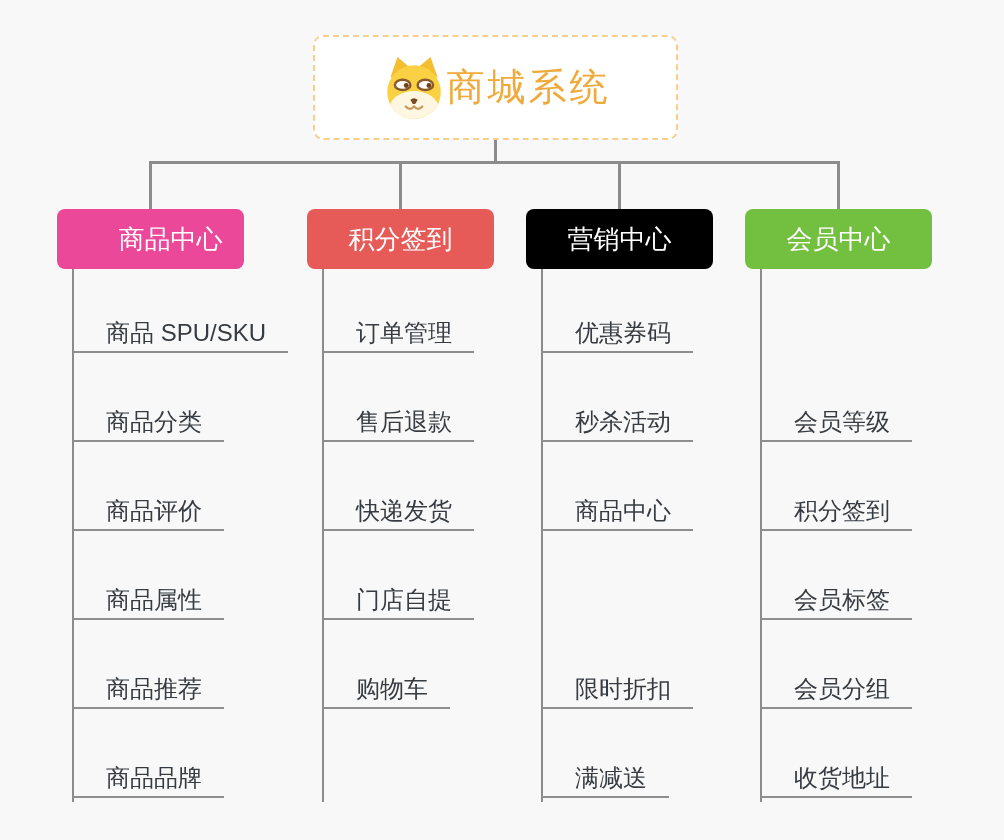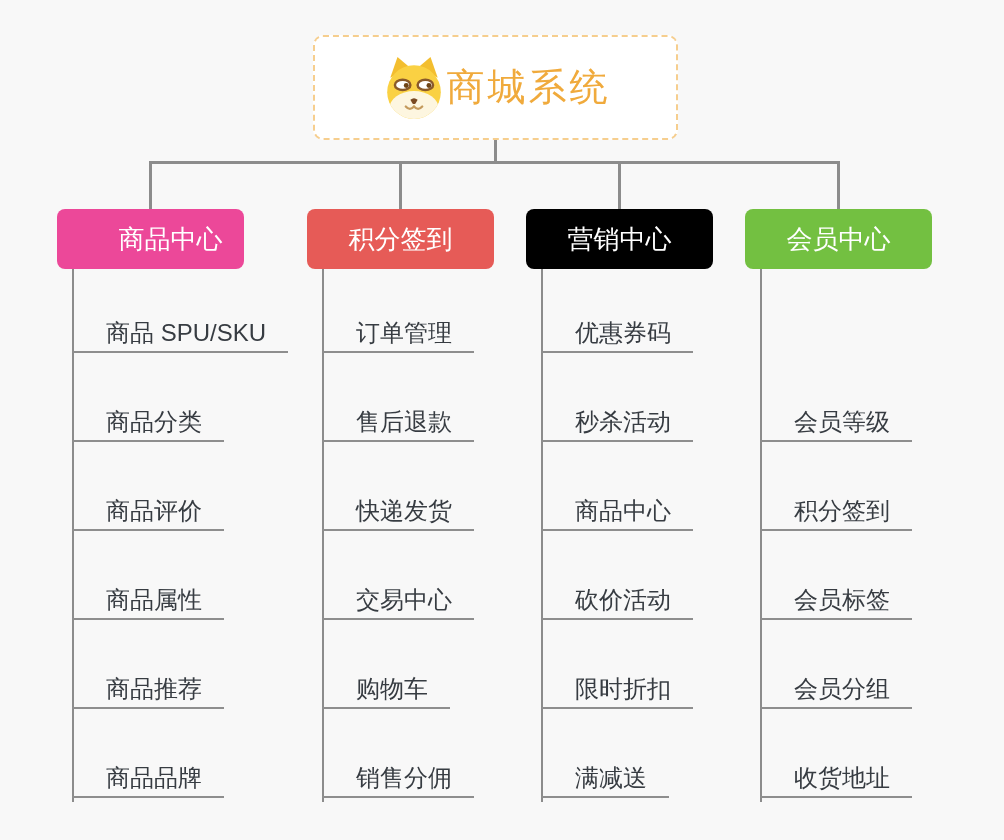--- a/index.html
+++ b/index.html
@@ -86,32 +86,30 @@
     <div class="leaf" style="top:460px">商品推荐</div>
     <div class="leaf" style="top:549px">商品品牌</div>
   </div>
 
   <div class="branch" style="left:307px">
     <div class="branch-line" style="height:533px"></div>
     <div class="branch-box" style="background: rgb(230, 91, 87);">积分签到</div>
     <div class="leaf" style="top:104px">订单管理</div>
     <div class="leaf" style="top:193px">售后退款</div>
     <div class="leaf" style="top:282px">快递发货</div>
-    <div class="leaf" style="top:371px">交易中心</div>
+    <div class="leaf" style="top:371px">门店自提</div>
     <div class="leaf" style="top:460px">购物车</div>
-    <div class="leaf" style="top:549px">销售分佣</div>
   </div>
 
   <div class="branch" style="left:526px">
     <div class="branch-line" style="height:533px"></div>
     <div class="branch-box" style="background: #000000;">营销中心</div>
     <div class="leaf" style="top:104px">优惠券码</div>
     <div class="leaf" style="top:193px">秒杀活动</div>
     <div class="leaf" style="top:282px">商品中心</div>
-    <div class="leaf" style="top:371px">砍价活动</div>
     <div class="leaf" style="top:460px">限时折扣</div>
     <div class="leaf" style="top:549px">满减送</div>
   </div>
 
   <div class="branch" style="left:745px">
     <div class="branch-line" style="height:533px"></div>
     <div class="branch-box" style="background: rgb(115, 192, 65);">会员中心</div>
     <div class="leaf" style="top:193px">会员等级</div>
     <div class="leaf" style="top:282px">积分签到</div>
     <div class="leaf" style="top:371px">会员标签</div>

